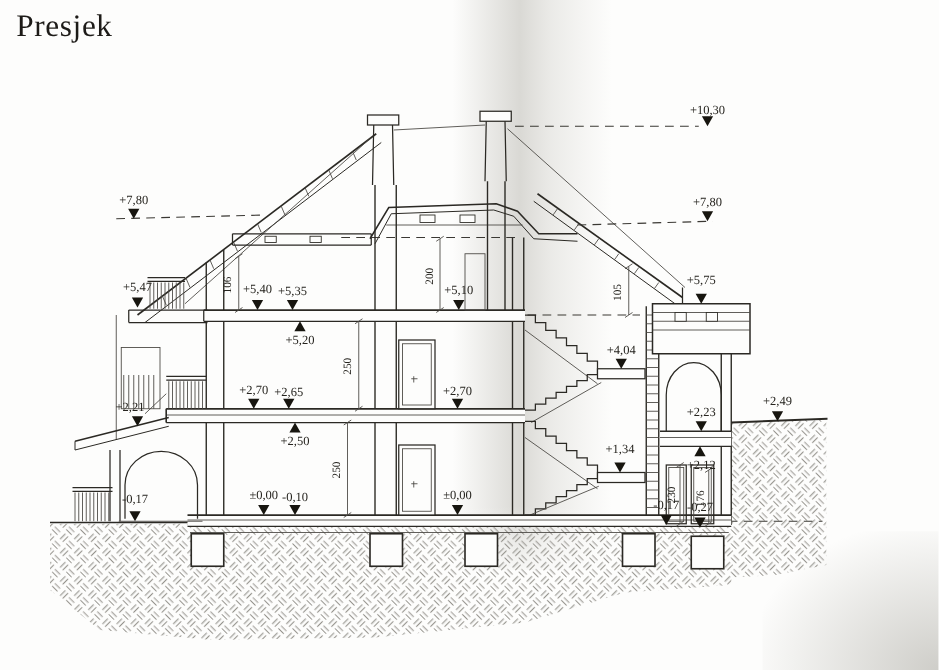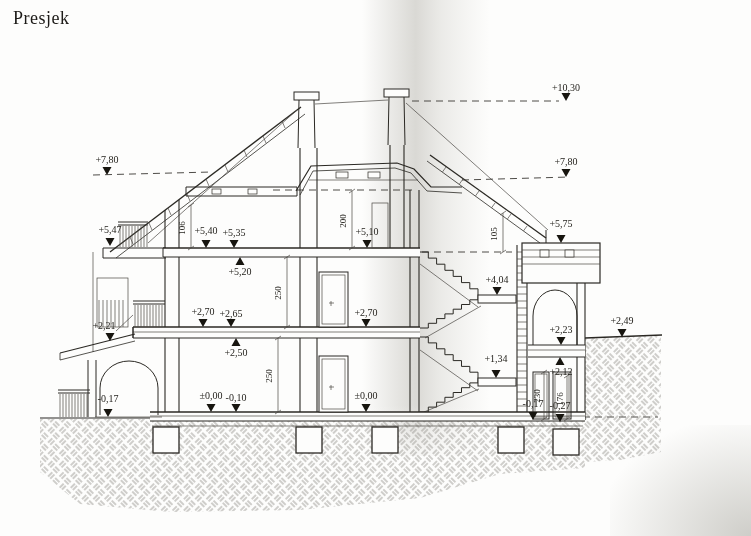--- a/index.html
+++ b/index.html
@@ -1,18 +1,18 @@
 <!DOCTYPE html>
 <html><head>
 <meta charset="utf-8">
 <style>
   html,body{margin:0;padding:0;width:751px;height:536px;background:#fdfdfc;overflow:hidden;}
   #page{position:relative;width:751px;height:536px;background:#fdfdfc;}
   #title{position:absolute;left:13px;top:8px;font-family:"Liberation Serif",serif;
-         font-size:18px;color:#1d1b18;letter-spacing:.5px;}
+         font-size:25px;color:#1d1b18;letter-spacing:.5px;}
   svg{position:absolute;left:0;top:0;}
   svg text{font-family:"Liberation Serif",serif;fill:#26241f;}
   .lvl{font-size:10px;}
   .dim{font-size:9px;}
   .ink{stroke:#2b2924;fill:none;}
   .thin{stroke:#4a4843;stroke-width:.7;fill:none;}
   .dash{stroke:#3a3833;stroke-width:.9;fill:none;stroke-dasharray:7,5;}
   .tri{fill:#17150f;stroke:none;}
   .wfill{fill:#fdfdfc;}
 </style>

